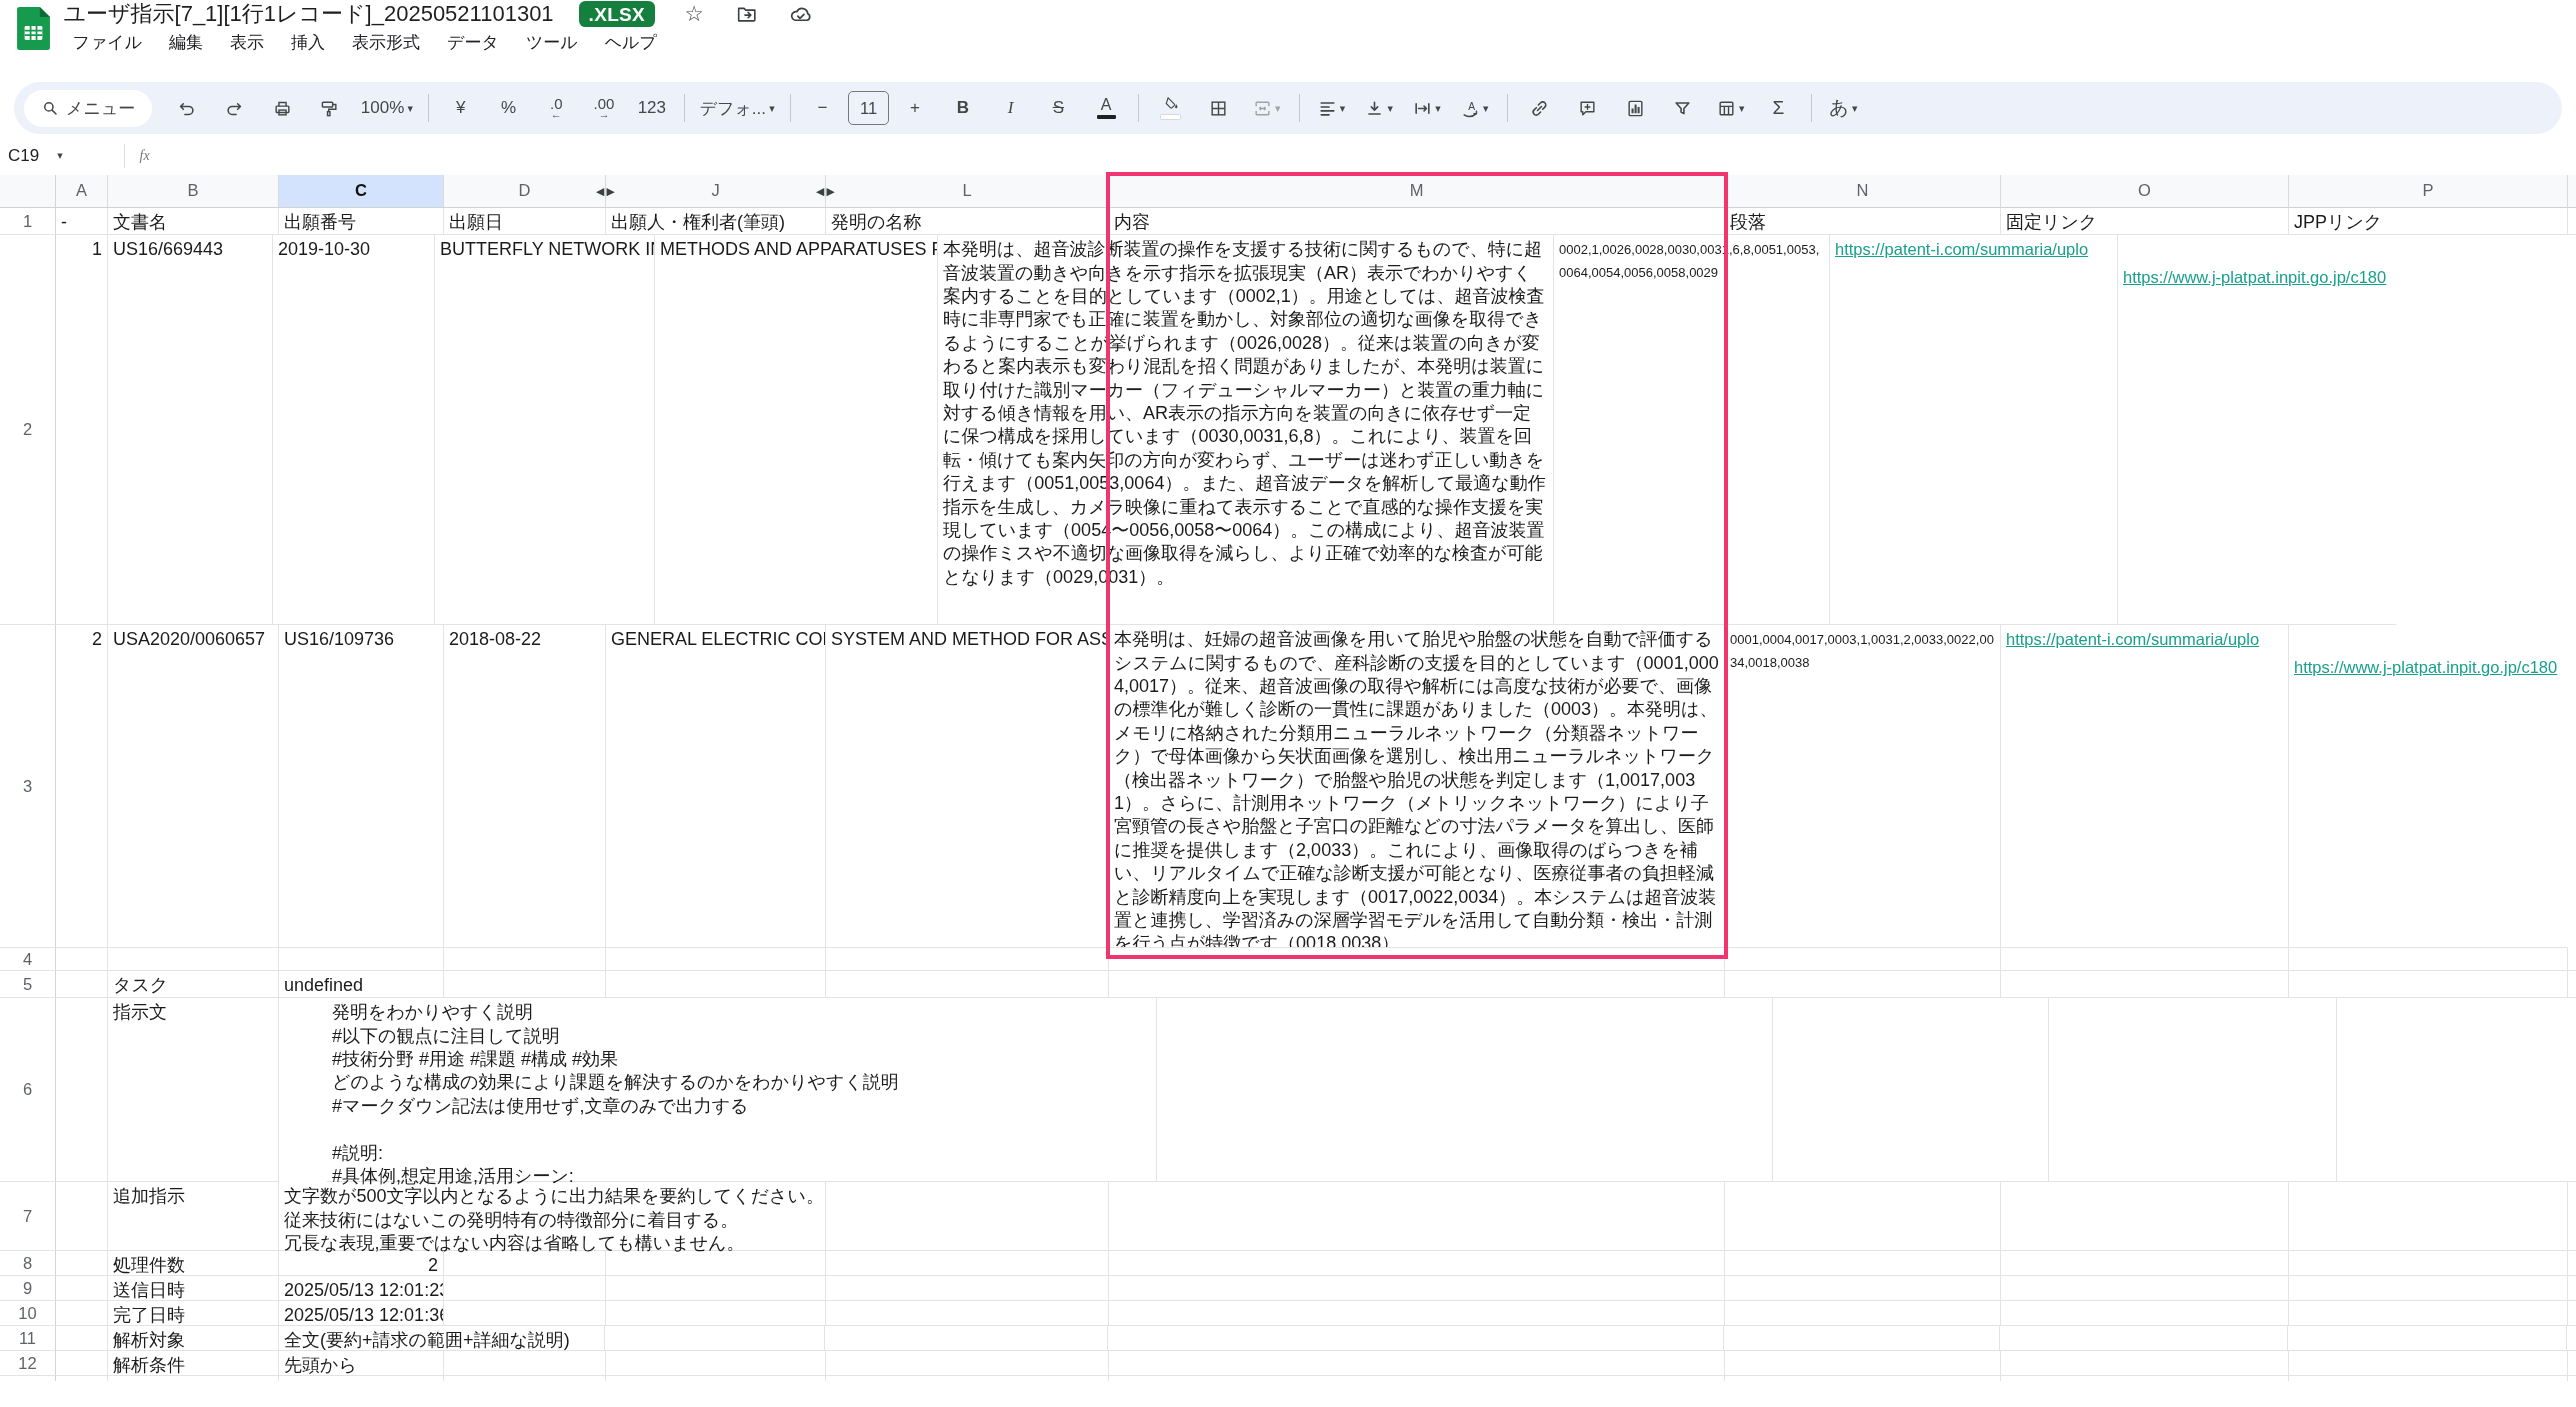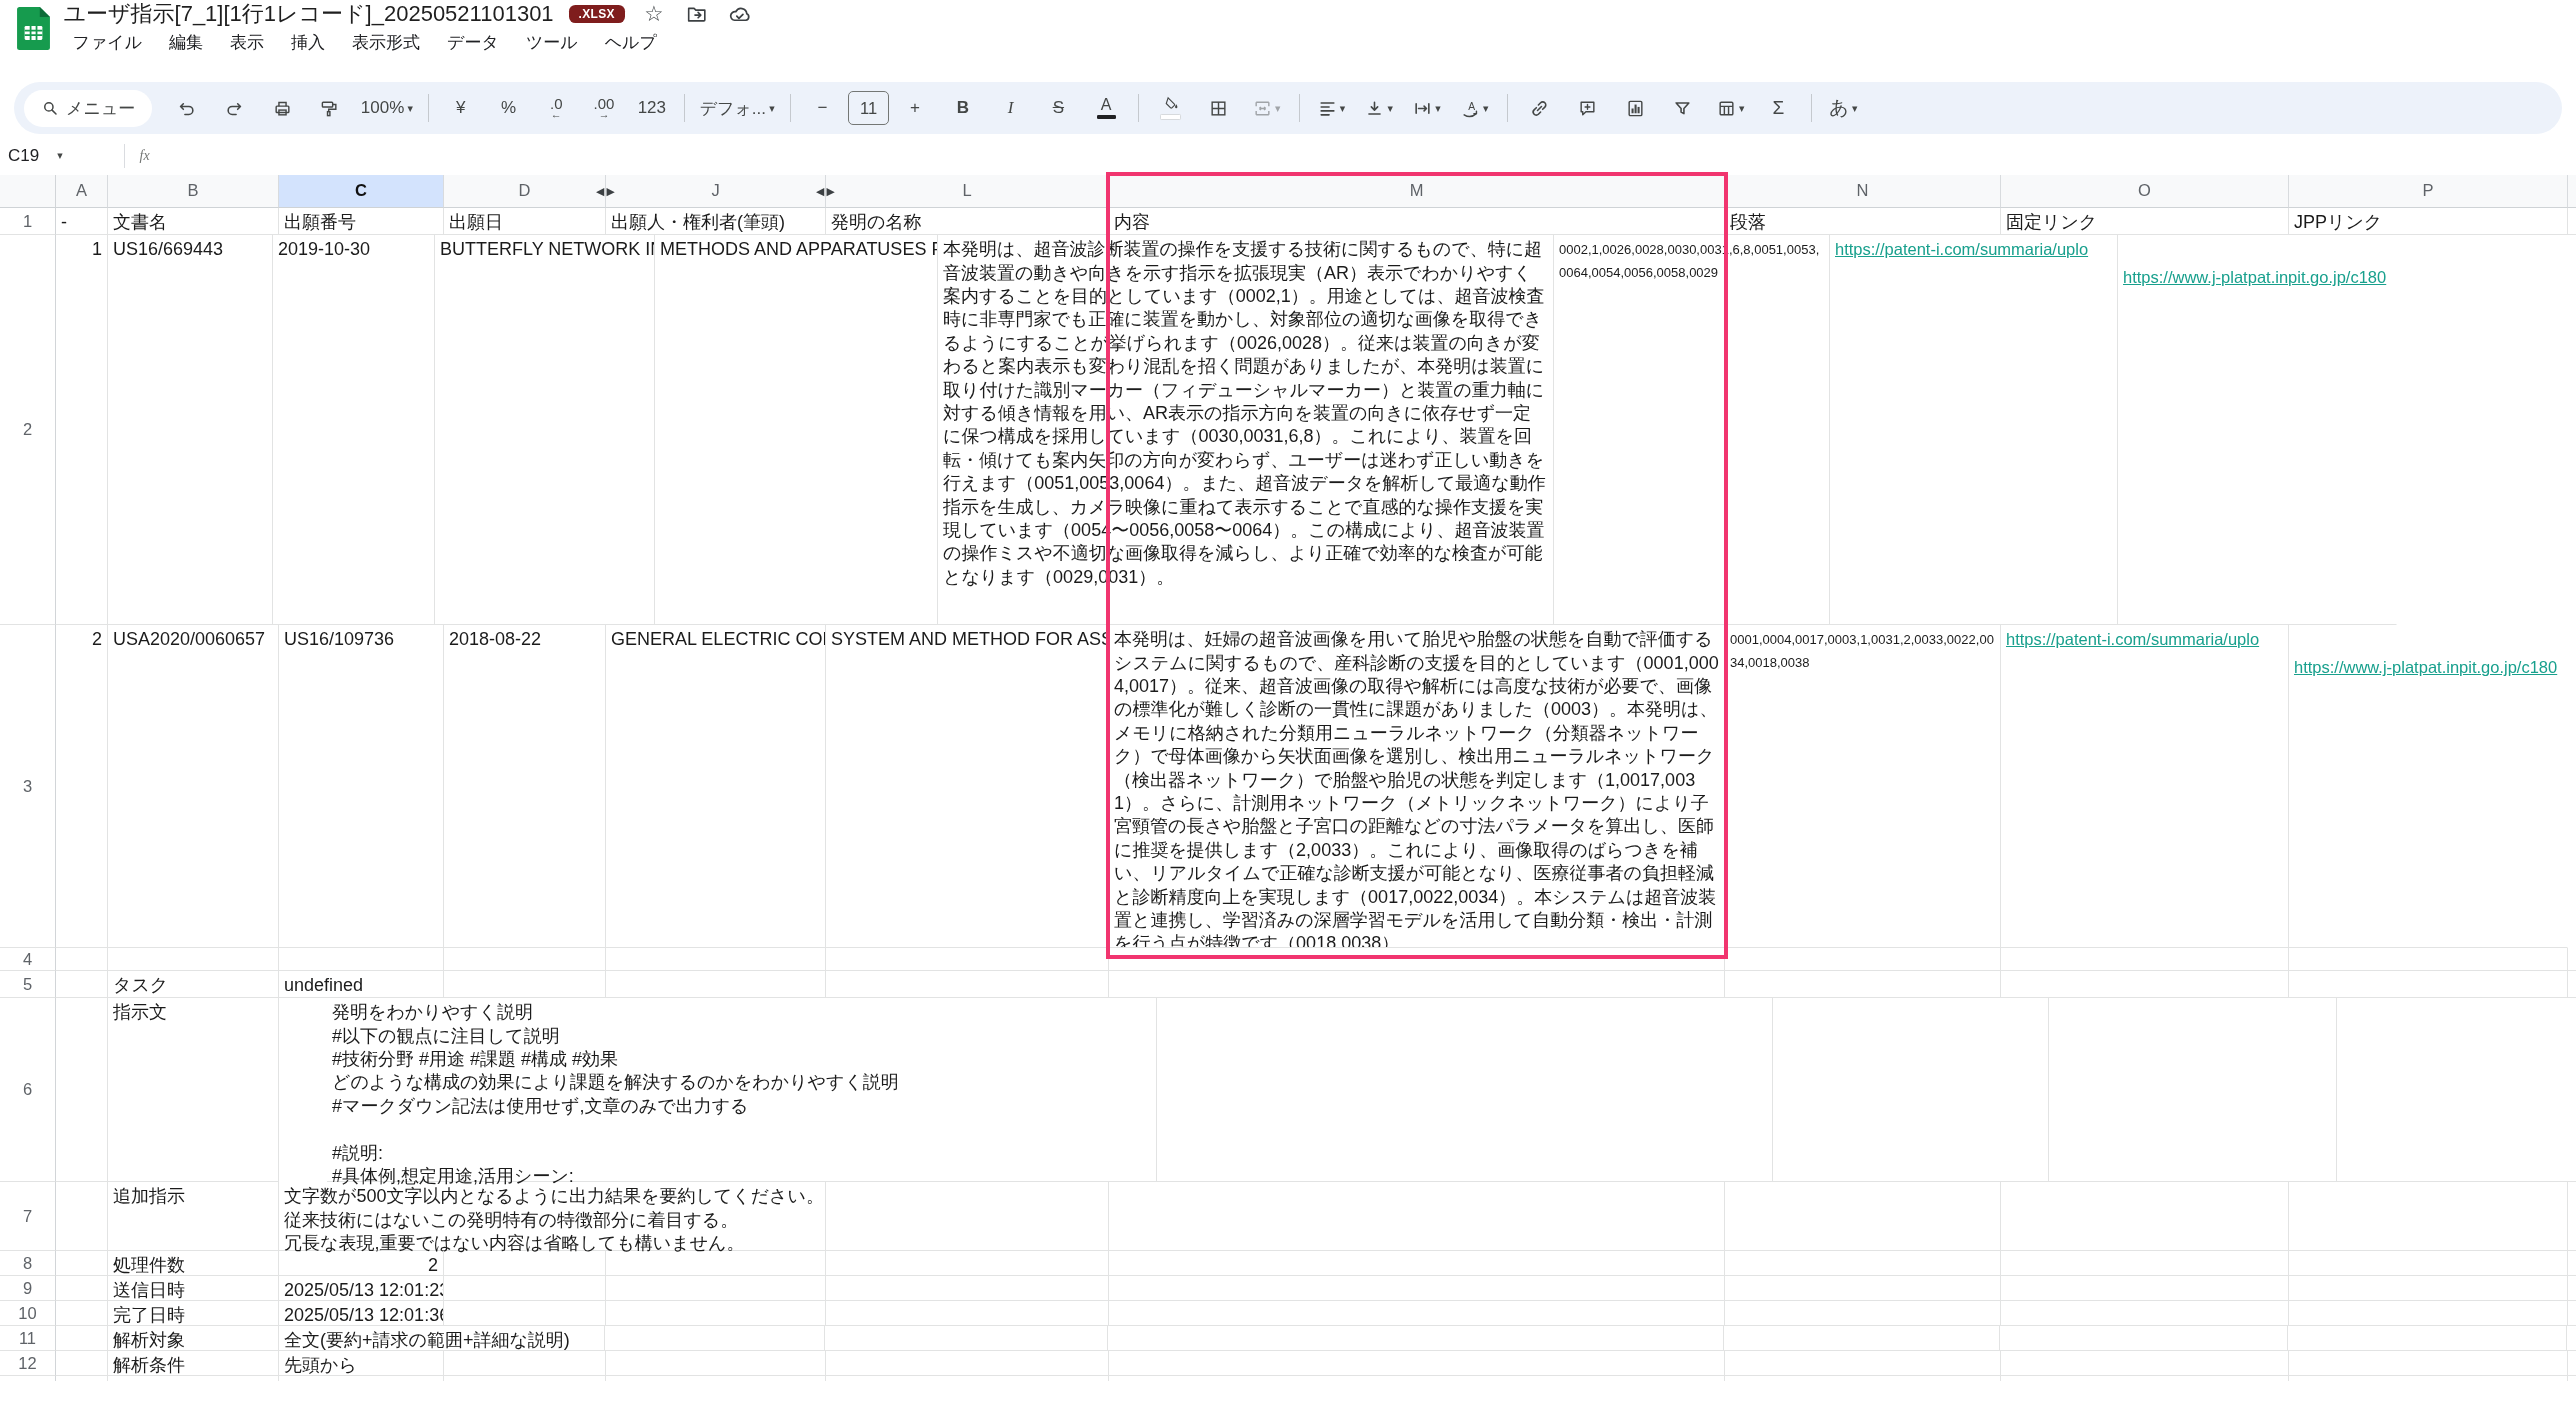--- a/index.html
+++ b/index.html
@@ -2,23 +2,23 @@
 <html style="font-size:10px"><head>
 <meta charset="utf-8">
 <style>
   html,body{margin:0;padding:0;}
   body{width:2576px;height:1408px;position:relative;background:#fff;overflow:hidden;
        font-family:"Liberation Sans",sans-serif;color:#1f1f1f;}
   
   .titlebar{position:absolute;top:6.3px;left:16.5px;height:44px;display:flex;align-items:center;gap:14px;}
   .logo{width:33px;height:43px;flex:0 0 auto;}
   .tcol{display:flex;flex-direction:column;justify-content:center;}
-  .trow{display:flex;align-items:center;gap:15px;height:28px;justify-content:center;}
+  .trow{display:flex;align-items:center;gap:25px;height:28px;justify-content:center;}
   .doc-title{font-size:22px;color:#1f1f1f;white-space:nowrap;}
-  .badge{background:#7f1d1d;color:#fff;font-size:12px;font-weight:700;letter-spacing:0.3px;
+  .badge{background:#15803d;color:#fff;font-size:19px;font-weight:700;letter-spacing:0.3px;
          padding:3.2px 10px;border-radius:6.3px;line-height:1;}
   .tb-ico{font-size:21.5px;color:#3c4043;display:flex;align-items:center;justify-content:center;width:28px;height:28px;}
   .menubar{display:flex;align-items:center;gap:9px;height:27px;margin-top:1.3px;}
   .menu-item{font-size:17px;color:#202124;padding:2.5px 9px;border-radius:5px;white-space:nowrap;}
   
   .toolbar{position:absolute;top:82px;left:14px;width:2548px;height:52px;background:#edf2fa;
            border-radius:26px;display:flex;align-items:center;padding:0 10px;box-sizing:border-box;gap:3.8px;}
   .tbtn{height:37px;min-width:34px;border-radius:5px;display:flex;align-items:center;justify-content:center;
         color:#444746;font-size:17px;gap:3.2px;padding:0 5px;white-space:nowrap;}
   .tsep{width:0.6px;height:28px;background:#c5c9ce;margin:0 6.3px;flex:0 0 auto;}

